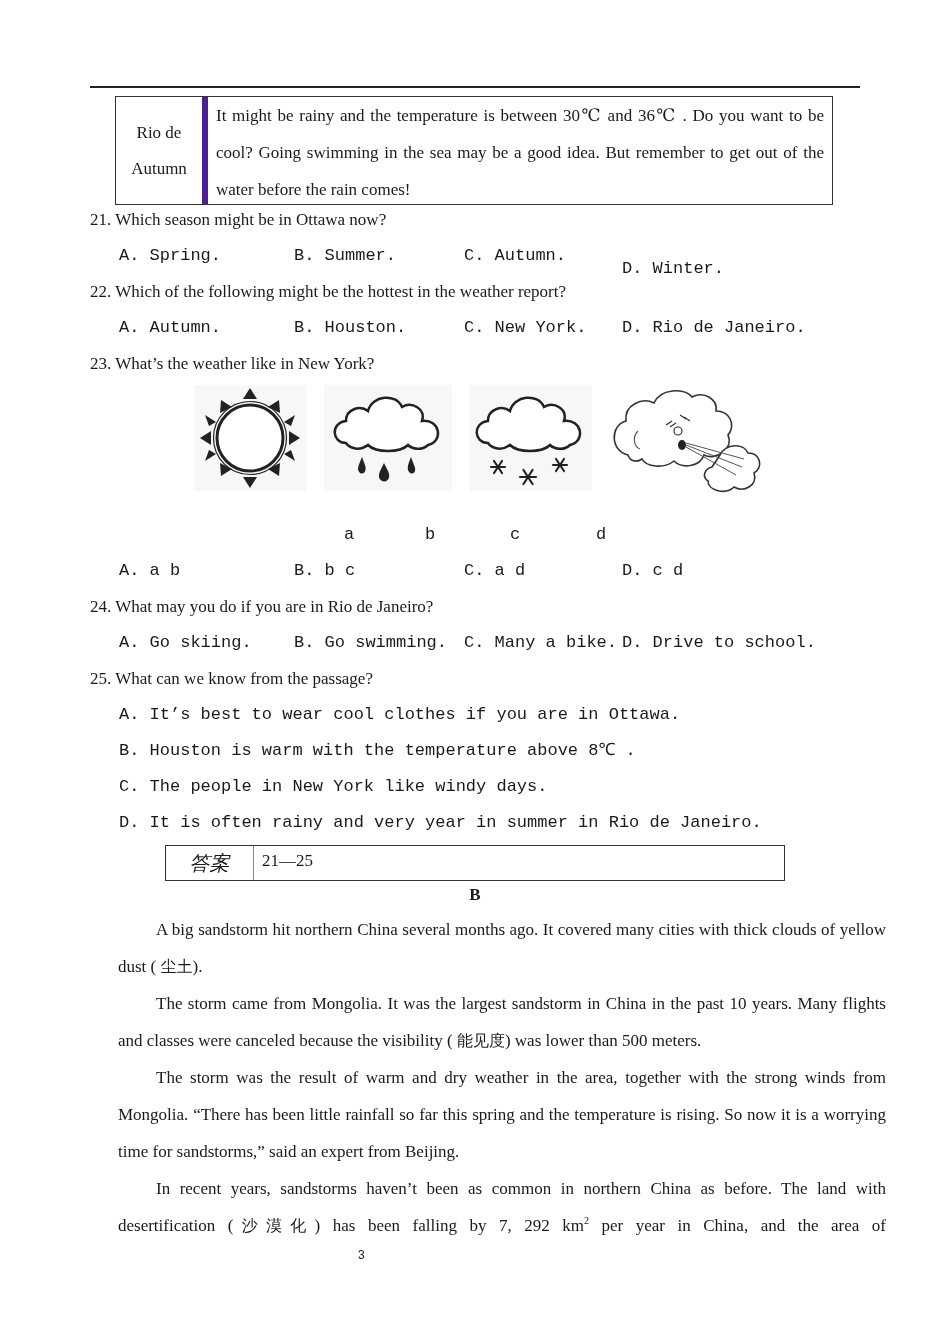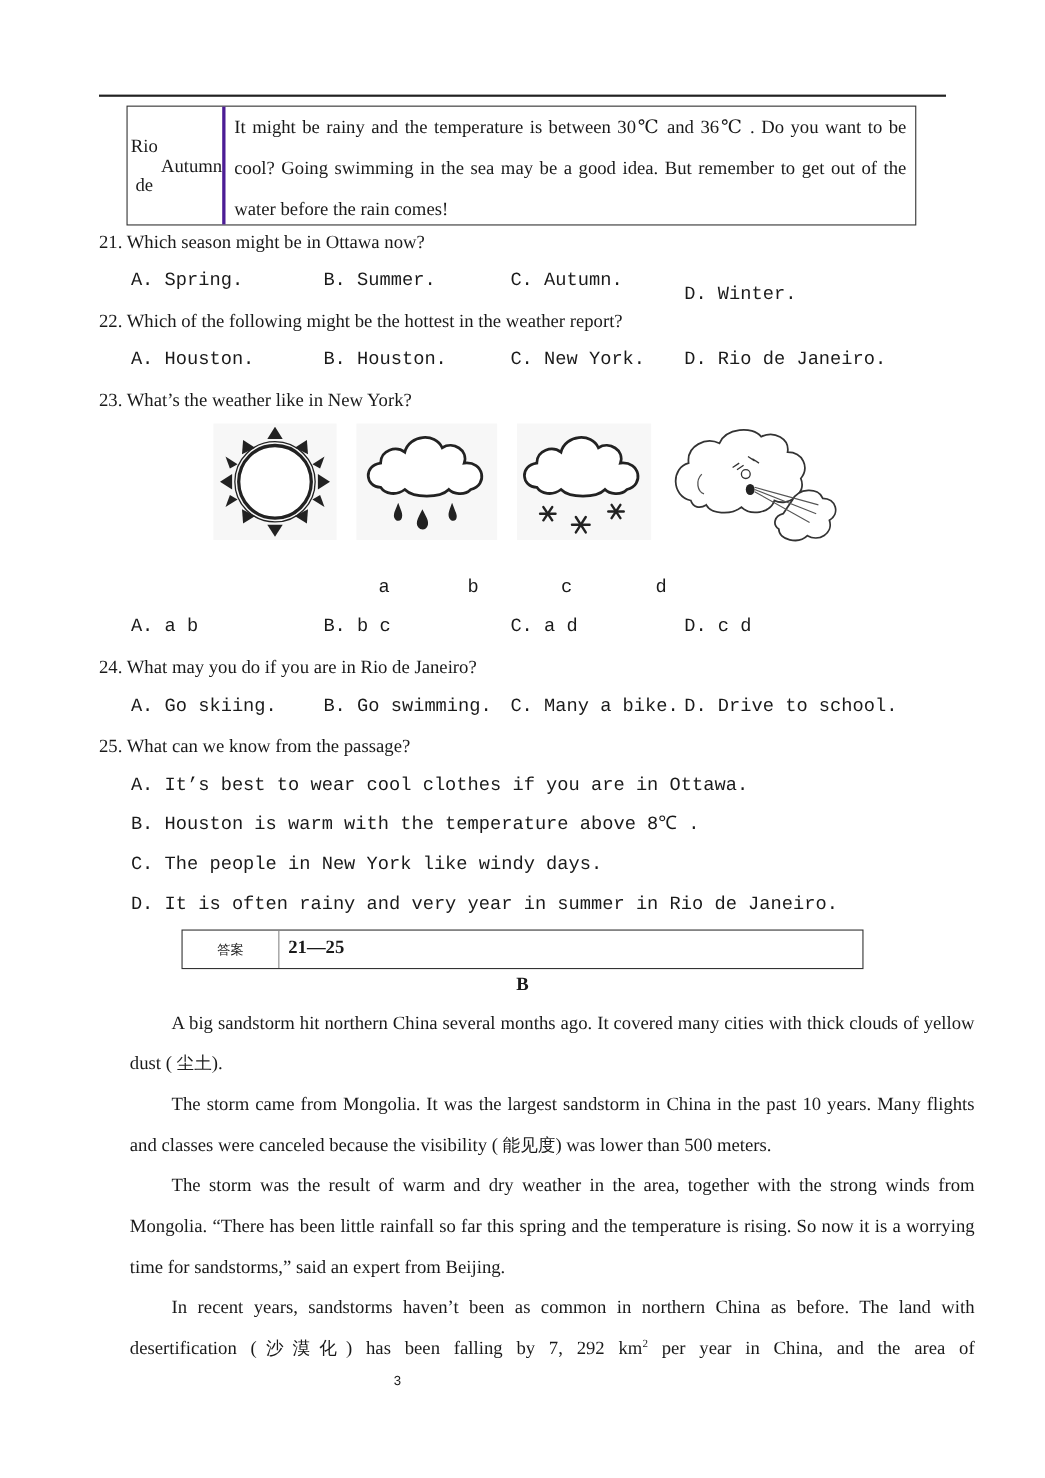--- a/index.html
+++ b/index.html
@@ -30,22 +30,23 @@
       left: 115px;
       top: 96px;
       width: 718px;
       height: 109px;
       border: 1px solid #333;
       display: flex;
       box-sizing: border-box;
     }
     .rio-city {
       width: 86px;
-      border-right: 3px solid #4c1d95;
-      display: flex;
+      border-right: 6px solid #4c1d95;
+      display: flex;
+      flex-direction: column;
       justify-content: center;
       align-items: center;
       line-height: 36px;
       text-align: center;
     }
     .rio-desc {
       flex: 1;
       padding: 0 8px 0 8px;
       line-height: 37px;
       text-align: justify;
@@ -86,27 +87,27 @@
       box-sizing: border-box;
       display: flex;
     }
     .answer-label {
       width: 87px;
       border-right: 1px solid #888;
       display: flex;
       align-items: center;
       justify-content: center;
       font-family: "DejaVu Sans", sans-serif;
-      font-size: 12px;
+      font-size: 20px;
+      font-style: italic;
     }
     .answer-val {
       padding-left: 8px;
       padding-top: 2px;
       line-height: 26px;
-      font-weight: bold;
     }
     .section-b {
       position: absolute;
       left: 0;
       width: 950px;
       top: 884px;
       text-align: center;
       font-weight: bold;
       line-height: 22px;
     }
@@ -149,21 +150,21 @@
   <span>21.</span><span> </span><span>Which season might be in Ottawa now?</span>
 </div>
 <div class="opt" style="left:119px;top:245px">A. Spring.</div>
 <div class="opt" style="left:294px;top:245px">B. Summer.</div>
 <div class="opt" style="left:464px;top:245px">C. Autumn.</div>
 <div class="opt" style="left:622px;top:258px">D. Winter.</div>
 
 <div class="line" style="top:281px">
   <span>22.</span><span> </span><span>Which of the following might be the hottest in the weather report?</span>
 </div>
-<div class="opt" style="left:119px;top:317px">A. Houston.</div>
+<div class="opt" style="left:119px;top:317px">A. Autumn.</div>
 <div class="opt" style="left:294px;top:317px">B. Houston.</div>
 <div class="opt" style="left:464px;top:317px">C. New York.</div>
 <div class="opt" style="left:622px;top:317px">D. Rio de Janeiro.</div>
 
 <div class="line" style="top:353px">
   <span>23.</span><span> </span><span>What’s the weather like in New York?</span>
 </div>
 
 <div class="icons-row">
 

